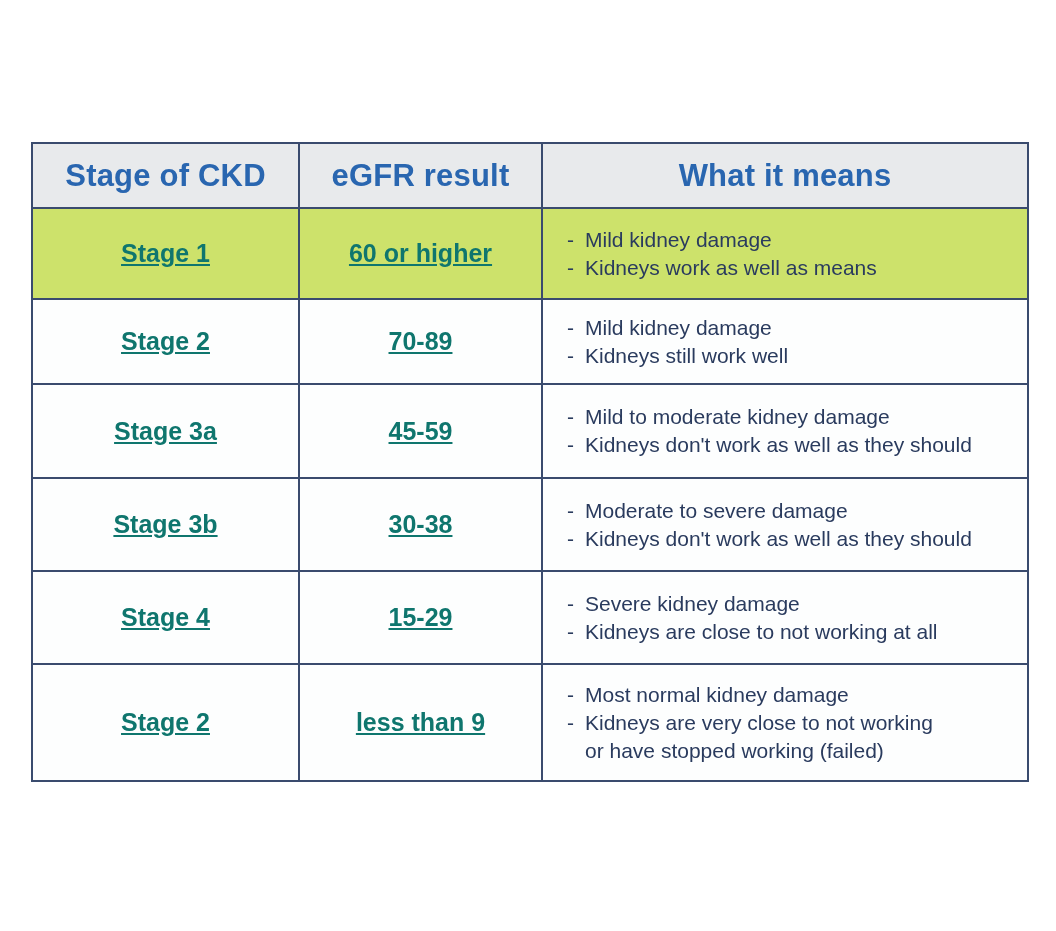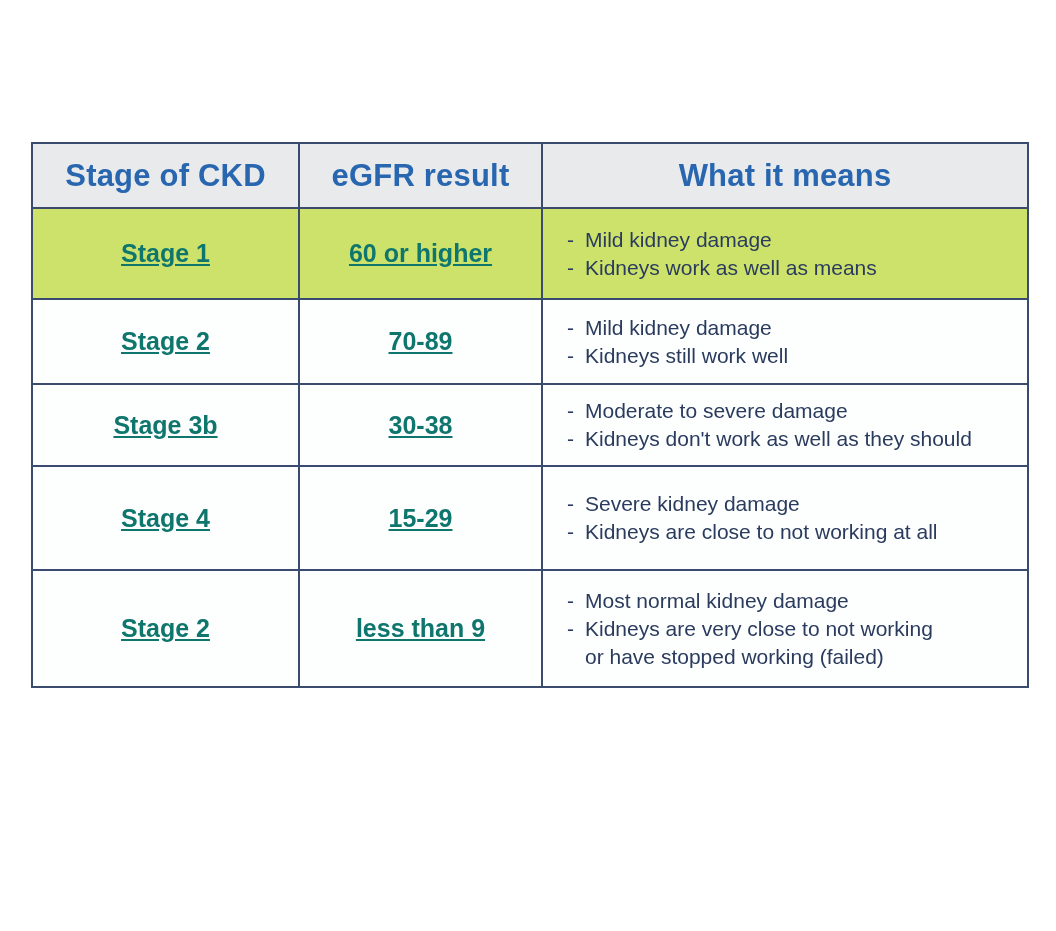--- a/index.html
+++ b/index.html
@@ -33,22 +33,22 @@
     color: #2966b0;
     font-size: 31px;
     font-weight: bold;
     text-align: center;
     letter-spacing: 0.2px;
   }
   tr.body-row { height: 94px; background: #fdfefe; }
   tr.body-row.r0 { height: 91px; }
   tr.body-row.r1 { height: 85px; }
   tr.body-row.r2 { height: 94px; }
-  tr.body-row.r3 { height: 82px; }
-  tr.body-row.r4 { height: 104px; }
+  tr.body-row.r3 { height: 93px; }
+  tr.body-row.r4 { height: 93px; }
   tr.body-row.r5 { height: 117px; }
   tr.body-row.highlight td { background: #cde26b; }
   td.stage-cell, td.egfr-cell {
     text-align: center;
     font-size: 25px;
     font-weight: bold;
     color: #0f766e;
     text-decoration: underline;
   }
   td.meaning-cell {
@@ -111,20 +111,34 @@
           <span class="meaning-dash">-</span>
           <span class="meaning-text">Mild kidney damage</span>
         </div>
         <div class="meaning-line">
           <span class="meaning-dash">-</span>
           <span class="meaning-text">Kidneys still work well</span>
         </div>
       </td>
     </tr>
 
+    <tr class="body-row r2">
+      <td class="stage-cell">Stage 3a</td>
+      <td class="egfr-cell">45-59</td>
+      <td class="meaning-cell">
+        <div class="meaning-line">
+          <span class="meaning-dash">-</span>
+          <span class="meaning-text">Mild to moderate kidney damage</span>
+        </div>
+        <div class="meaning-line">
+          <span class="meaning-dash">-</span>
+          <span class="meaning-text">Kidneys don't work as well as they should</span>
+        </div>
+      </td>
+    </tr>
 
     <tr class="body-row r3">
       <td class="stage-cell">Stage 3b</td>
       <td class="egfr-cell">30-38</td>
       <td class="meaning-cell">
         <div class="meaning-line">
           <span class="meaning-dash">-</span>
           <span class="meaning-text">Moderate to severe damage</span>
         </div>
         <div class="meaning-line">

